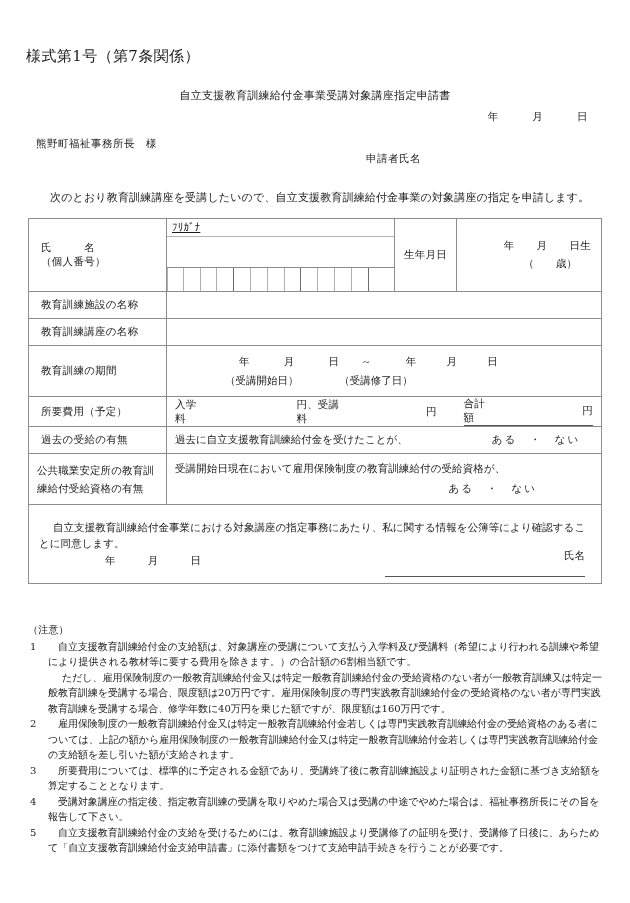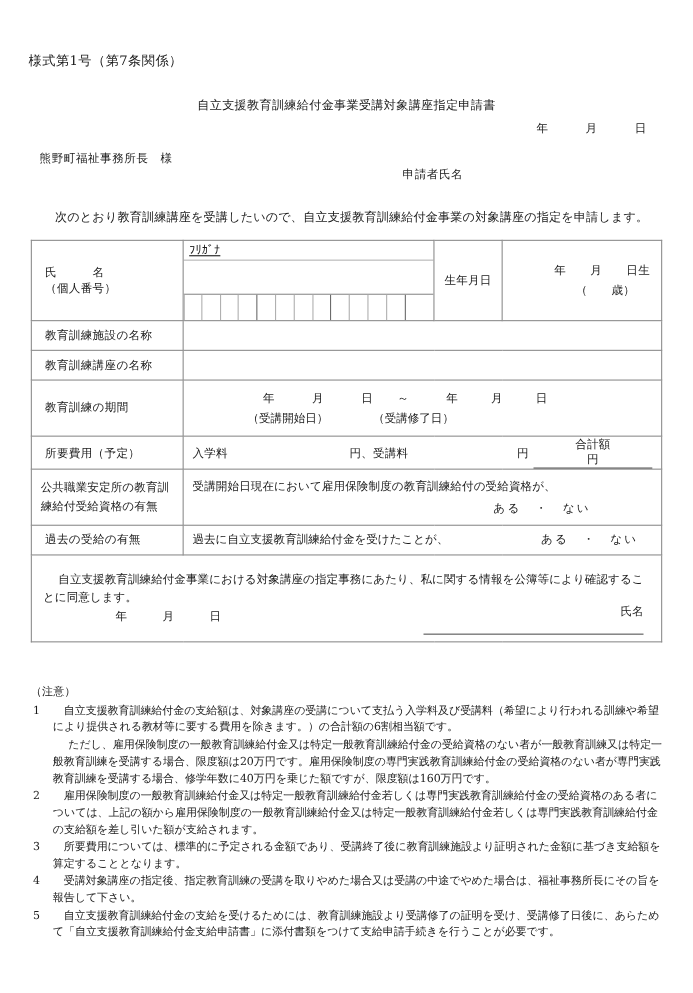--- a/index.html
+++ b/index.html
@@ -23,21 +23,21 @@
     height: 903px;
     padding: 0;
     box-sizing: border-box;
   }
 
   
   .form-code {
     position: absolute;
     left: 26px;
     top: 47px;
-    font-size: 12px;
+    font-size: 15px;
     letter-spacing: 0.4px;
   }
   .doc-title {
     position: absolute;
     left: 0;
     top: 88px;
     width: 630px;
     text-align: center;
     font-size: 11px;
     letter-spacing: 0.3px;
@@ -190,22 +190,21 @@
     align-items: center;
     letter-spacing: 0.2px;
     justify-content: space-between;
   }
   .cost-inner .g1 { width: 110px; }
   .cost-inner .g2 { width: 98px; }
   .total-wrap {
     border-bottom: 1px solid #555;
     display: inline-flex;
     align-items: center;
-    margin-left: 4px;
-    flex-direction: column;
+    margin-left: 27px;
   }
   .total-wrap .tspace { width: 108px; }
 
   
   .ei-cell {
     height: 42px;
     padding: 4px 8px !important;
   }
   .ei-l1 { letter-spacing: 0.1px; }
   .ei-l2 {
@@ -406,38 +405,38 @@
           <span class="total-wrap">
             <span>合計額</span>
             <span class="tspace"></span>
             <span>円</span>
           </span>
         </div>
       </td>
     </tr>
 
     <tr>
-      <td class="lbl lbl-2line">
-        <div>公共職業安定所の教育訓</div>
-        <div>練給付受給資格の有無</div>
-      </td>
-      <td class="ei-cell" colspan="3">
-        <div class="ei-l1">受講開始日現在において雇用保険制度の教育訓練給付の受給資格が、</div>
-        <div class="ei-l2">ある　・　ない</div>
-      </td>
-    </tr>
-
-    <tr>
       <td class="lbl lbl-center">過去の受給の有無</td>
       <td class="past-cell" colspan="3">
         <div class="past-inner">
           <span>過去に自立支援教育訓練給付金を受けたことが、</span>
           <span class="pspace"></span>
           <span class="past-choice">ある　・　ない</span>
         </div>
+      </td>
+    </tr>
+
+    <tr>
+      <td class="lbl lbl-2line">
+        <div>公共職業安定所の教育訓</div>
+        <div>練給付受給資格の有無</div>
+      </td>
+      <td class="ei-cell" colspan="3">
+        <div class="ei-l1">受講開始日現在において雇用保険制度の教育訓練給付の受給資格が、</div>
+        <div class="ei-l2">ある　・　ない</div>
       </td>
     </tr>
 
     <tr>
       <td class="consent-cell" colspan="4">
         <div class="consent-text">自立支援教育訓練給付金事業における対象講座の指定事務にあたり、私に関する情報を公簿等により確認することに同意します。</div>
         <div class="consent-date">
           <span>年</span>
           <span style="display:inline-block;width:24px"></span>
           <span>月</span>

